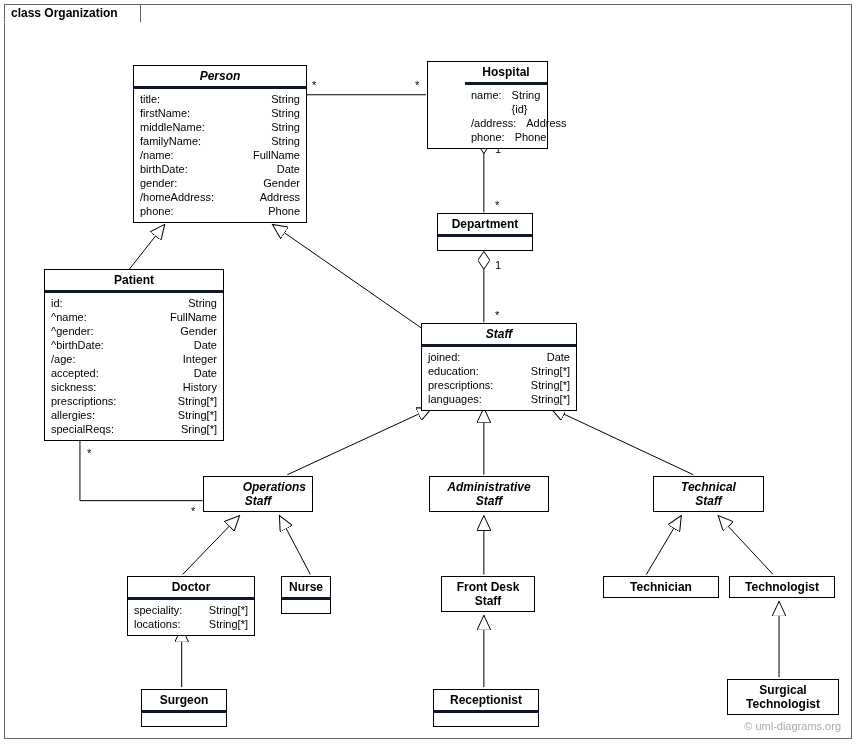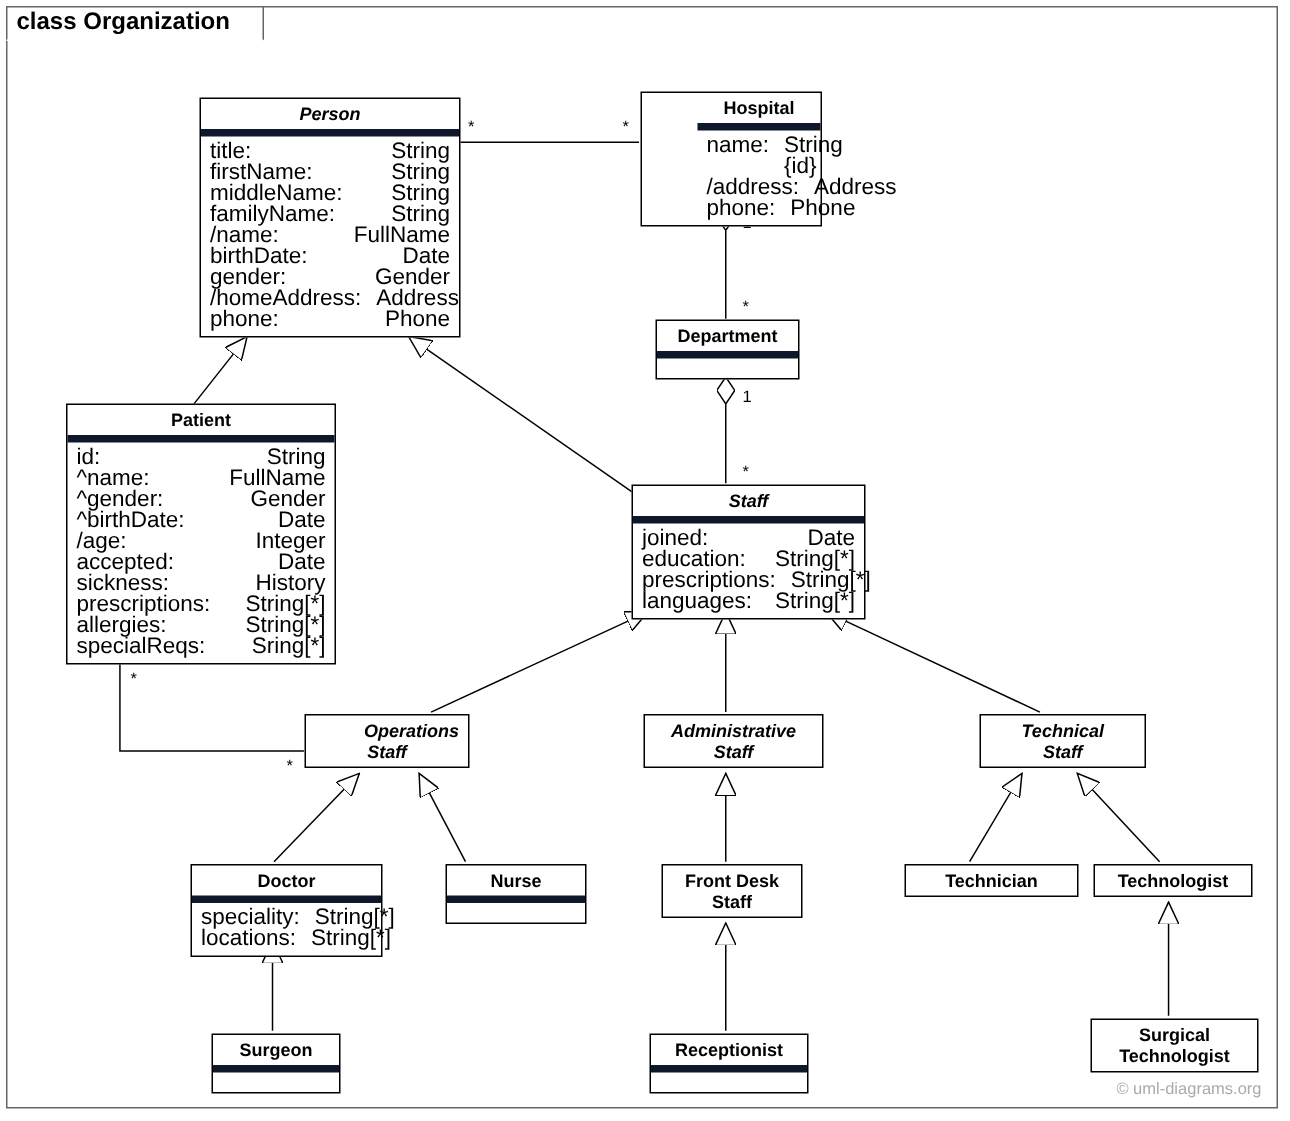--- a/index.html
+++ b/index.html
@@ -19,40 +19,40 @@
   }
   .package-tab {
     position: absolute;
     top: -1px;
     left: -1px;
     border: 1px solid #666;
     border-bottom: 1px solid #fff;
     background: #fff;
     padding: 1px 22px 2px 6px;
     font-weight: bold;
-    font-size: 16px;
+    font-size: 12px;
   }
   .class-box {
     position: absolute;
     border: 1px solid #000;
     background: #fff;
     box-sizing: border-box;
   }
   .class-name {
     text-align: center;
     font-weight: bold;
     font-style: italic;
     padding: 3px 6px;
     white-space: nowrap;
   }
   .class-name.simple { font-style: normal; }
   .class-attrs {
-    border-top: 5px solid #0f172a;
+    border-top: 3px solid #0f172a;
     padding: 3px 6px 4px 6px;
-    font-size: 15px;
+    font-size: 11px;
     line-height: 14px;
   }
   .attr-row { display: flex; justify-content: space-between; gap: 10px; }
   .watermark {
     position: absolute;
     right: 10px;
     bottom: 6px;
     font-size: 11px;
     color: #aaa;
   }
@@ -284,21 +284,21 @@
           <span>speciality:</span>
           <span>String[*]</span>
         </div>
       <div class="attr-row">
           <span>locations:</span>
           <span>String[*]</span>
         </div>
     </div>
   </div>
 
-  <div class="class-box" style="left:292px; top:571px; width:94px;">
+  <div class="class-box" style="left:276px; top:571px; width:50px;">
     <div class="class-name simple">Nurse</div>
     <div class="class-attrs" style="height:6px;"></div>
   </div>
 
   <div class="class-box" style="left:436px; top:571px; width:94px;">
     <div class="class-name simple" style="padding-bottom:0;">Front Desk</div>
     <div class="class-name simple" style="padding-top:0;">Staff</div>
   </div>
 
   <div class="class-box" style="left:598px; top:571px; width:116px;">

